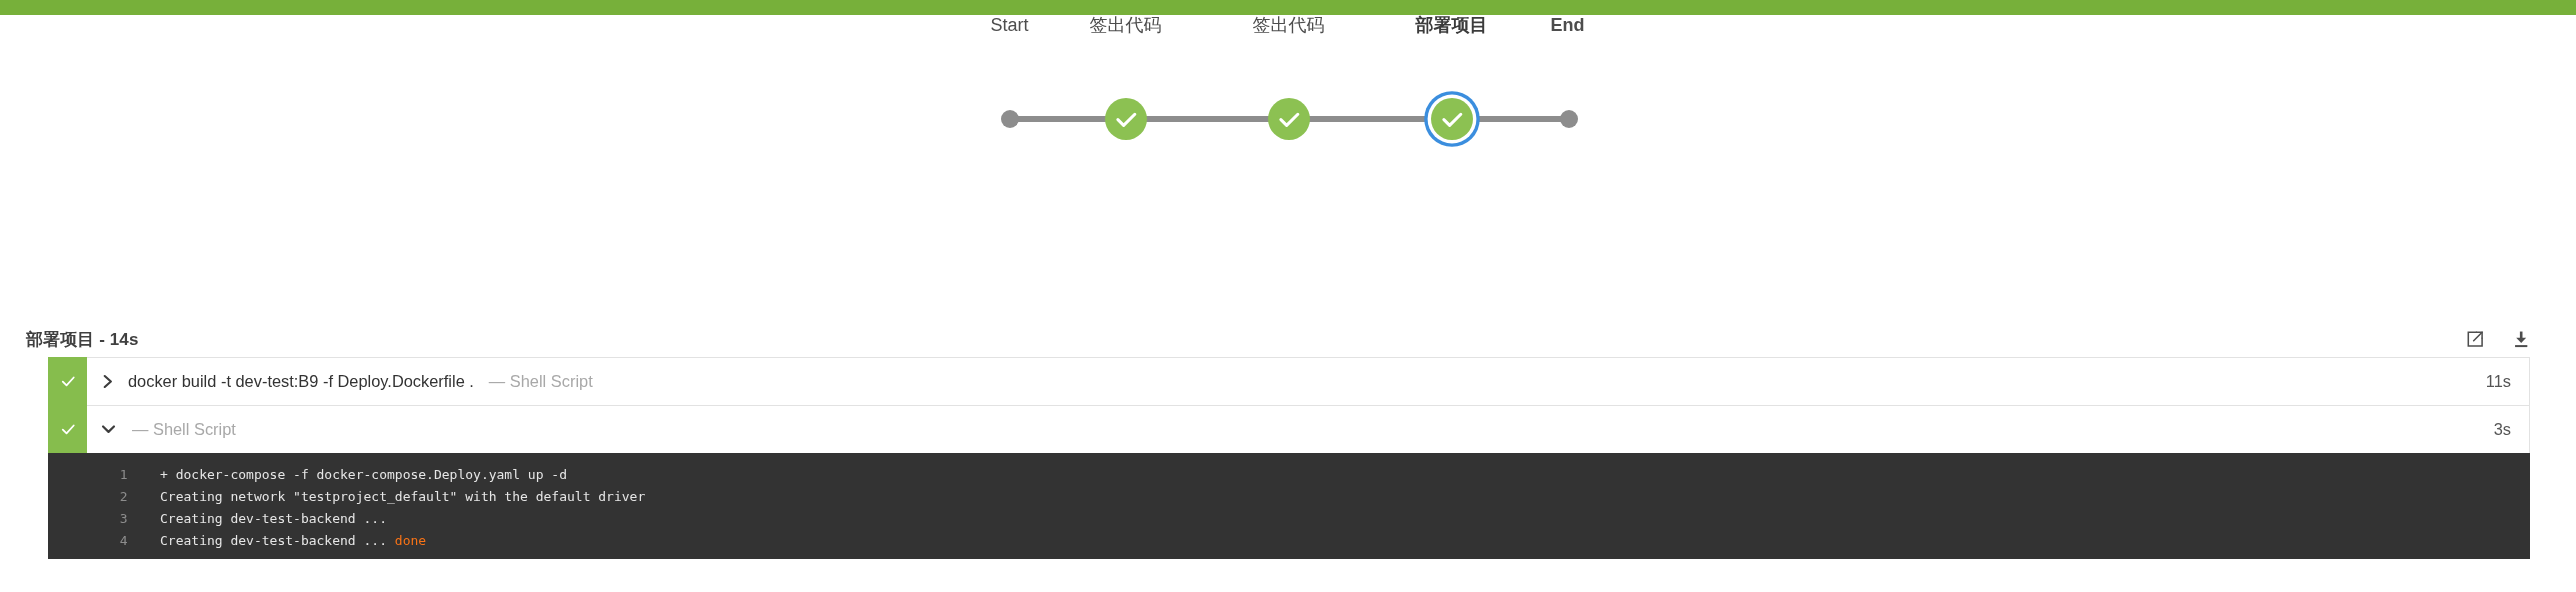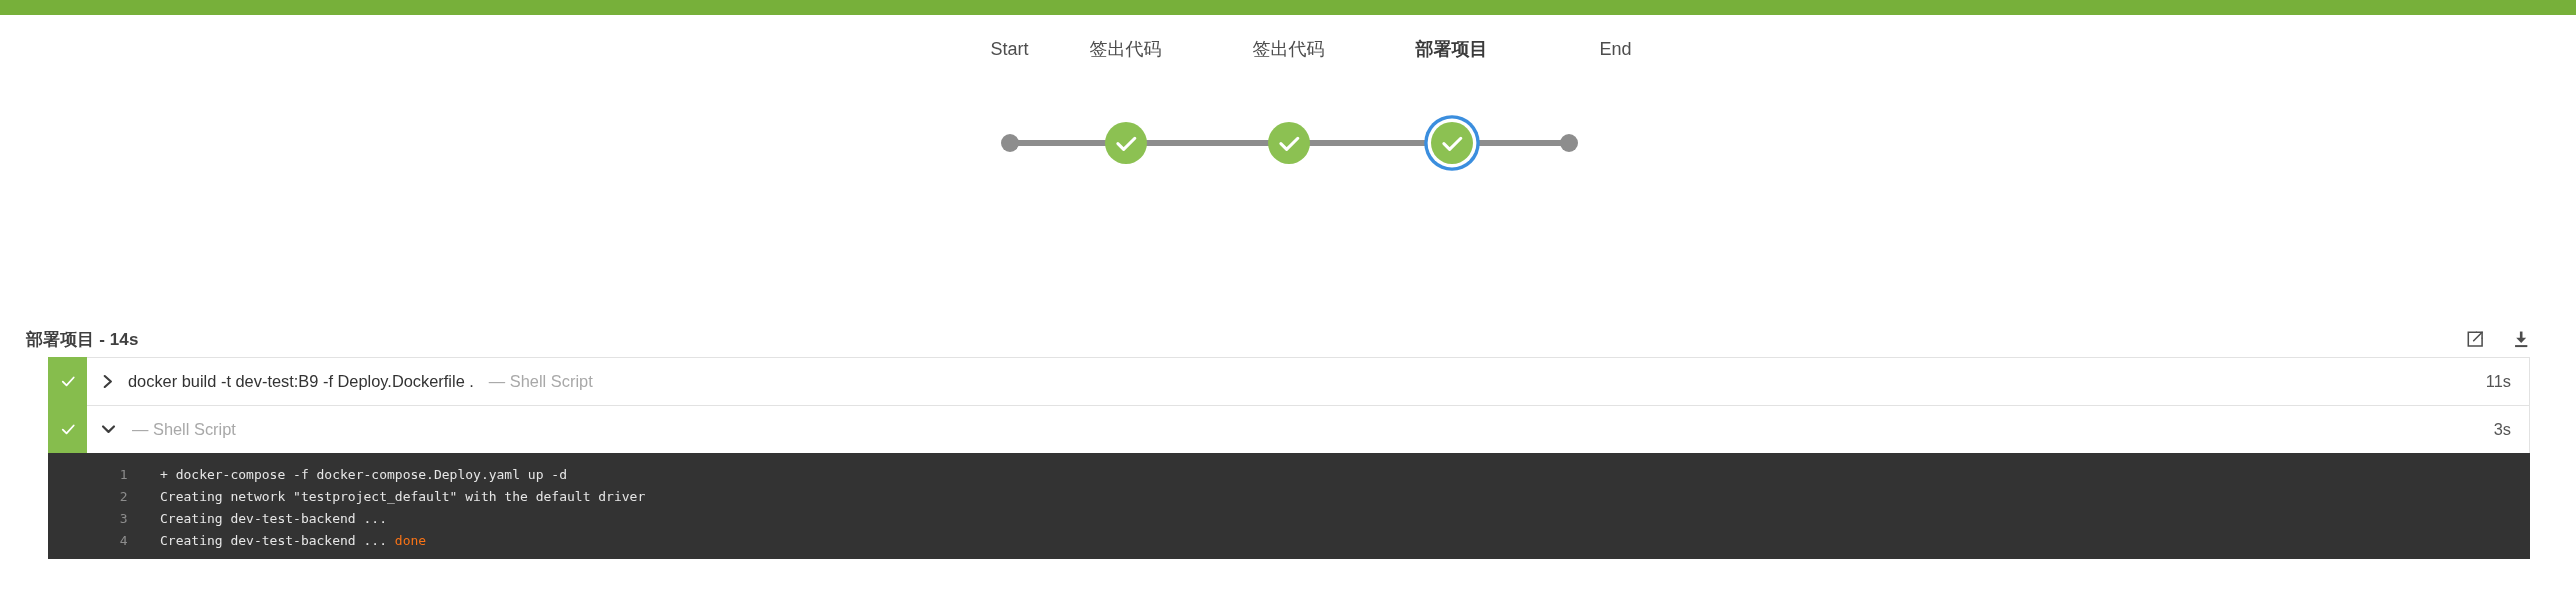--- a/index.html
+++ b/index.html
@@ -16,21 +16,21 @@
     position: absolute;
     left: 0; top: 0;
     width: 2576px; height: 15px;
     background: #77b03a;
   }
 
   
   #pipeline {
     position: absolute;
     left: 0; top: 15px;
-    width: 2300px; height: 293px; margin-top: 24px;
+    width: 2300px; height: 293px;
   }
   .stage {
     position: absolute;
     top: 0;
     width: 177px;
     margin-left: -89px;   
     text-align: center;
   }
   .stage-label {
     font-size: 18px;
@@ -236,21 +236,21 @@
   <div class="node-wrap" style="left:1452px;">
     <div class="node success active-ring">
       <span class="check">
         <svg width="42" height="42" viewBox="0 0 62 62">
             <path d="M19 32 L27.5 40.5 L44 24" fill="none" stroke="#ffffff" stroke-width="4.5" stroke-linecap="round" stroke-linejoin="round"></path>
           </svg>
       </span>
     </div>
   </div>
 
-  <div class="stage" style="left:1616px;">
+  <div class="stage" style="left:1568px;font-weight:bold;">
     <div class="stage-label">End</div>
   </div>
   <div class="node-wrap" style="left:1569px;">
     <div class="node endpoint"></div>
   </div>
 </div>
 
 <div id="log-panel">
 
   <div id="log-header">

